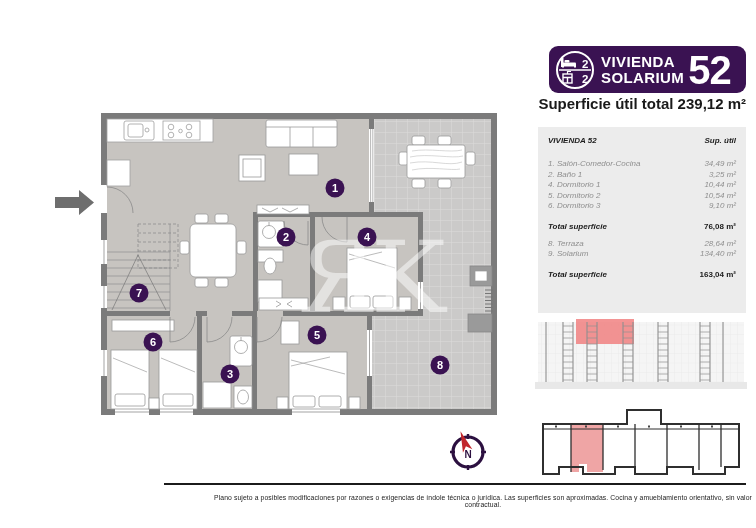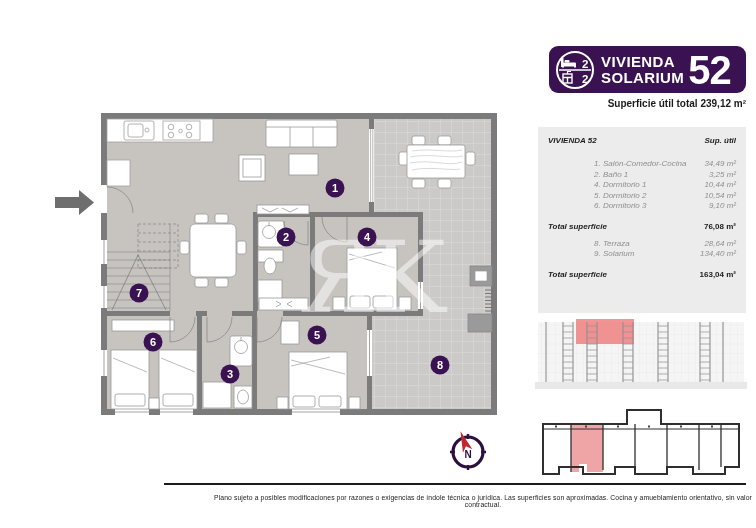--- a/index.html
+++ b/index.html
@@ -12,32 +12,32 @@
   .badge{
     position:absolute;left:549px;top:46px;width:197px;height:47px;
     background:#3A1252;border-radius:9px;display:flex;align-items:center;
     box-sizing:border-box;padding-left:5px;color:#fff;
   }
   .badge-titles{margin-left:5px;font-weight:bold;font-size:15px;line-height:16px;letter-spacing:.4px;}
   .badge-number{font-weight:bold;font-size:40px;line-height:40px;margin-left:4px;letter-spacing:-1px;}
   
   .surfaces{
     position:absolute;top:97px;left:486px;width:260px;text-align:right;
-    font-weight:bold;font-size:10px;line-height:13px;color:#1a1a1a;
+    font-weight:bold;font-size:15px;line-height:13px;color:#1a1a1a;
   }
   
   .panel{
     position:absolute;left:538px;top:127px;width:208px;height:186px;
     background:#ECECEC;box-sizing:border-box;padding:8px 10px 6px 10px;
     font-size:8px;color:#1c1c1c;
   }
   .p-planta{font-weight:bold;line-height:10px;}
   .p-head{display:flex;justify-content:space-between;font-weight:bold;font-style:italic;line-height:11px;gap:24px;}
   .p-rows{margin-top:13px;}
-  .p-row{display:flex;justify-content:space-between;font-style:italic;color:#8f8f8f;line-height:10.5px;margin-left:46px;}
+  .p-row{display:flex;justify-content:space-between;font-style:italic;color:#8f8f8f;line-height:10.5px;}
   .p-total{display:flex;justify-content:space-between;font-weight:bold;font-style:italic;margin-top:9px;line-height:12px;}
   .p-total .val{font-style:normal;}
   .p-extra{margin-top:6px;}
   
   .footer-line{position:absolute;left:164px;top:483px;width:582px;height:2px;background:#1b1b1b;}
   .footer-text{
     position:absolute;left:210px;top:494px;width:546px;text-align:center;
     font-size:6.8px;color:#222;letter-spacing:.1px;
   }
   svg{display:block;}

